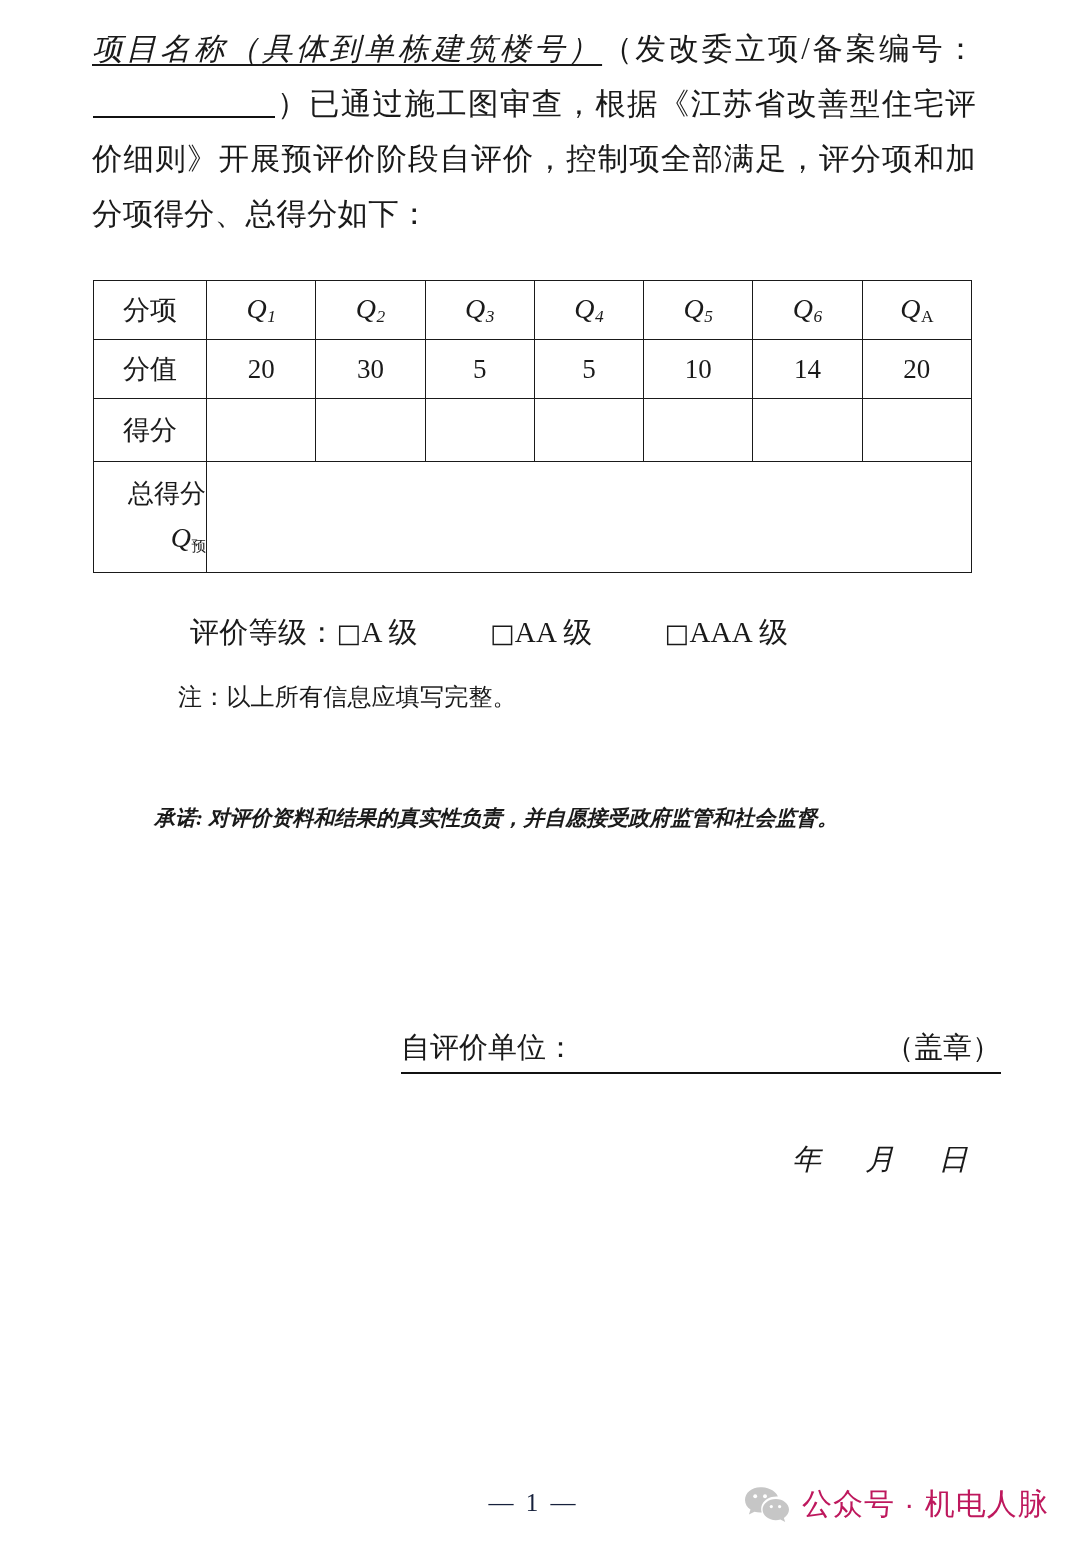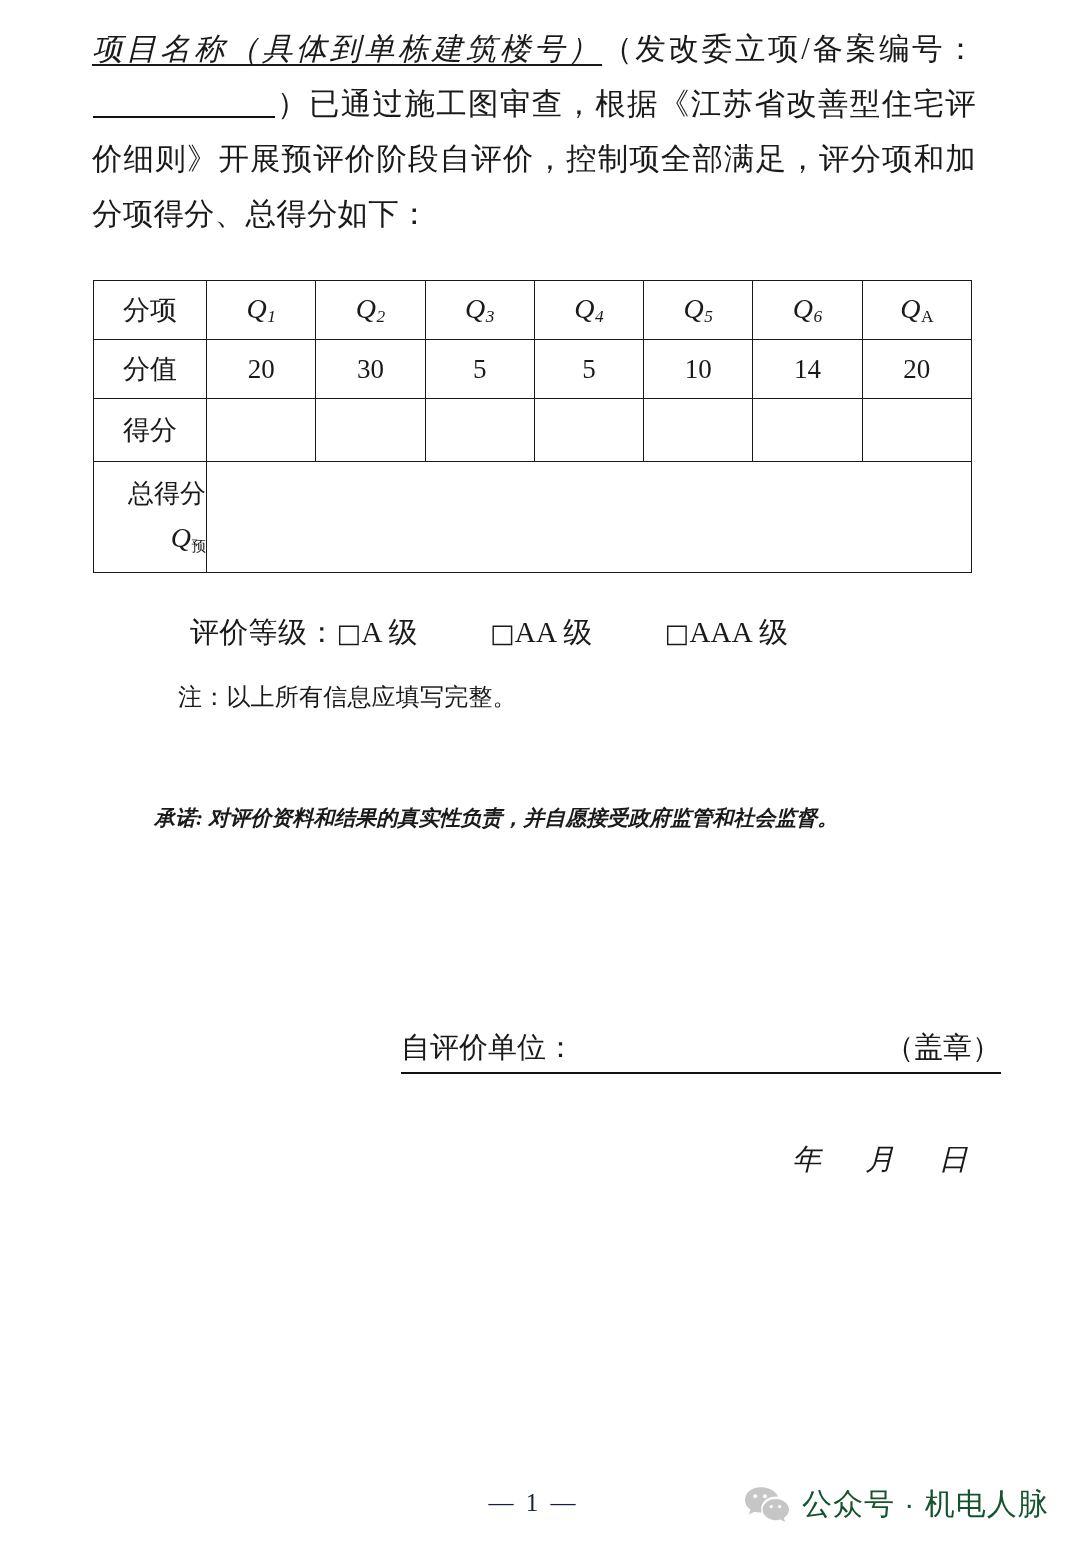--- a/index.html
+++ b/index.html
@@ -177,21 +177,21 @@
     letter-spacing: 3px;
   }
 
   .watermark {
     position: absolute;
     left: 744px;
     top: 1484px;
     display: flex;
     align-items: center;
     gap: 12px;
-    color: #14532d;
+    color: #be185d;
     font-size: 30px;
     font-family: "Liberation Sans", "DejaVu Sans", sans-serif;
     letter-spacing: 1px;
     white-space: nowrap;
   }
   .watermark svg { display: block; }
 </style>
 </head>
 <body>
 

